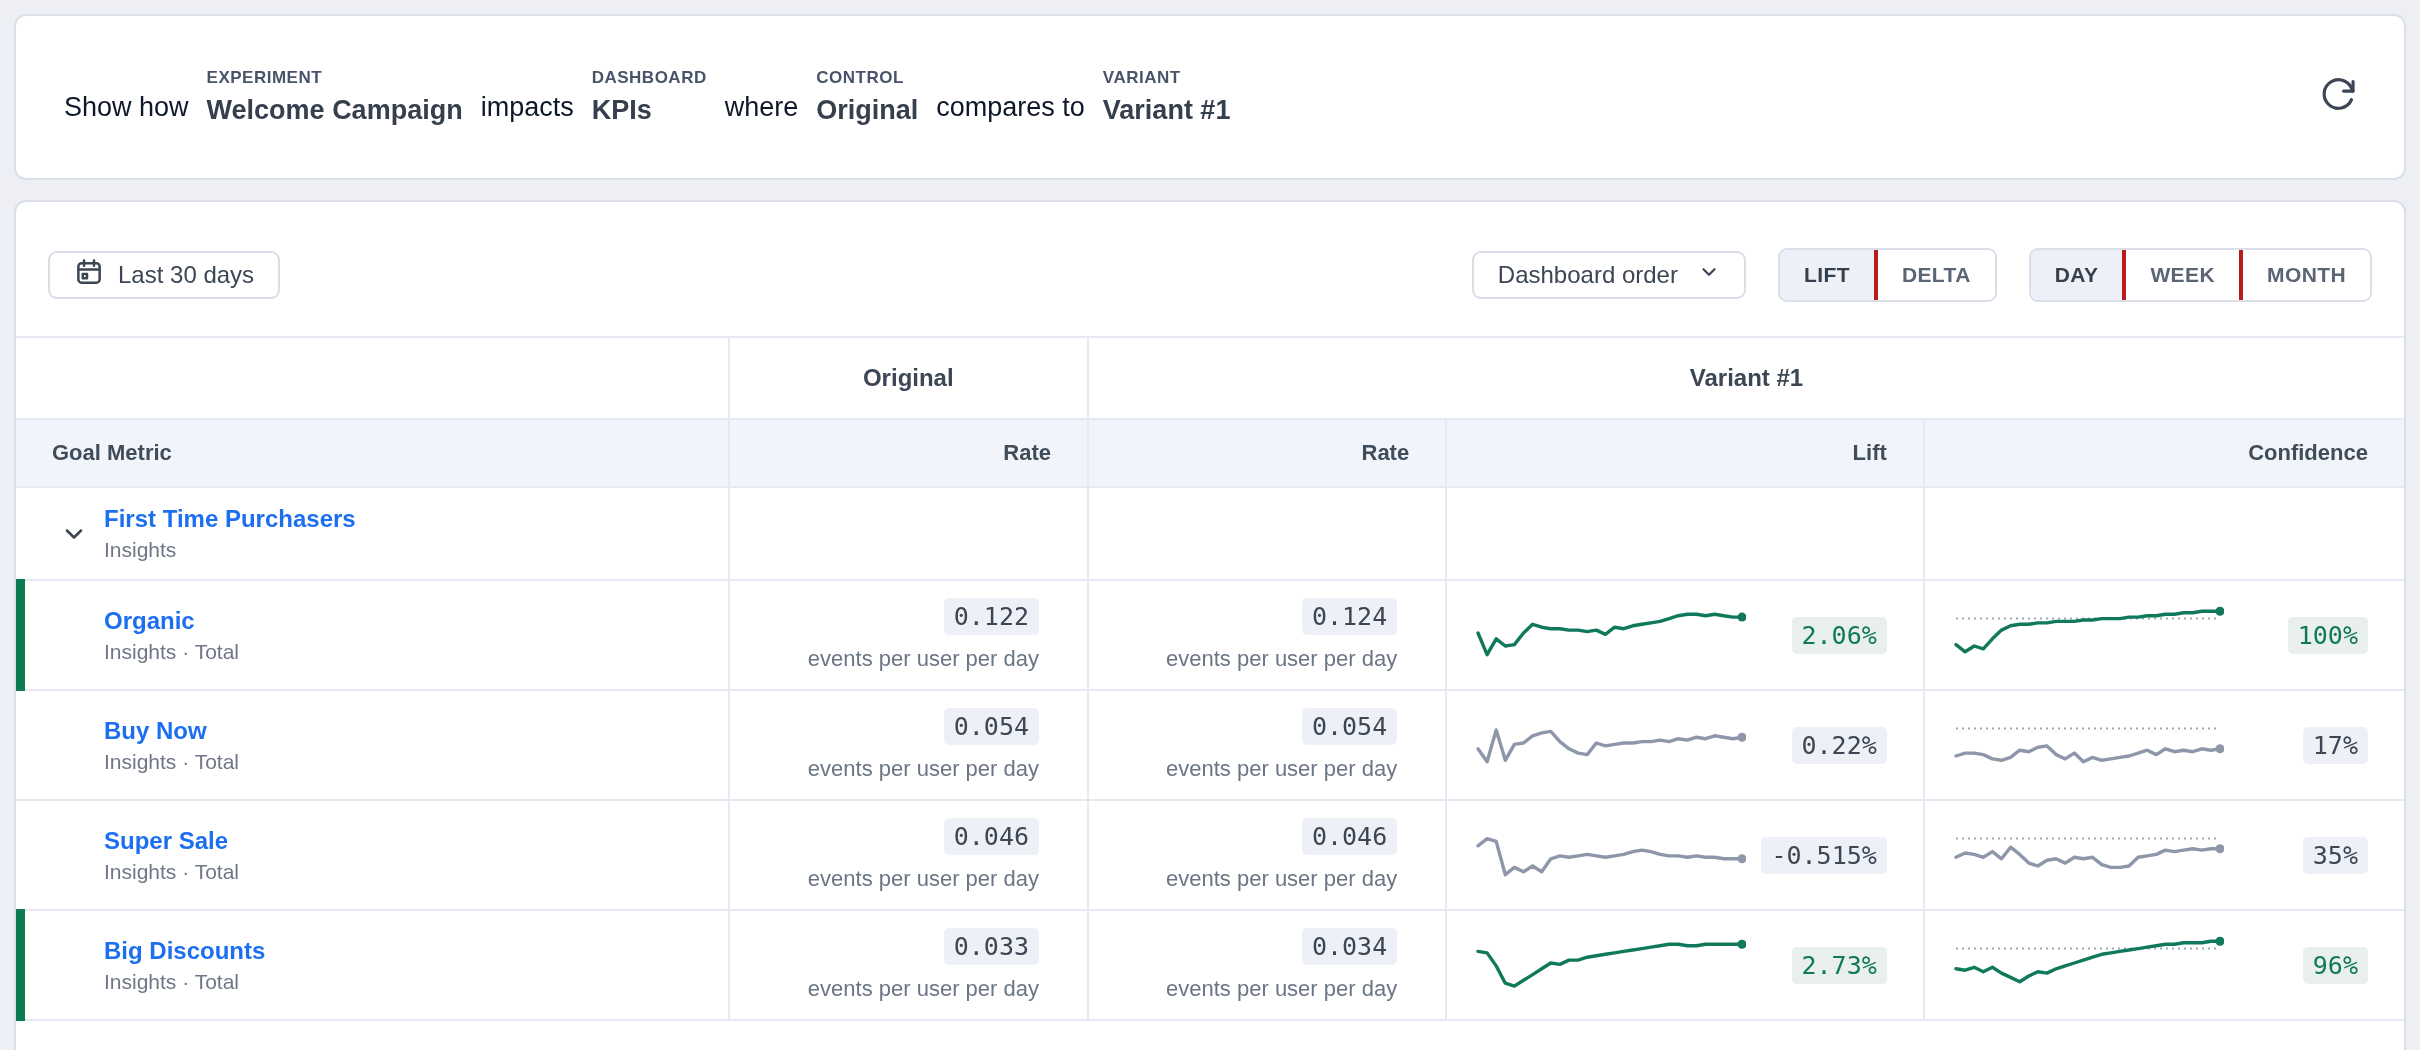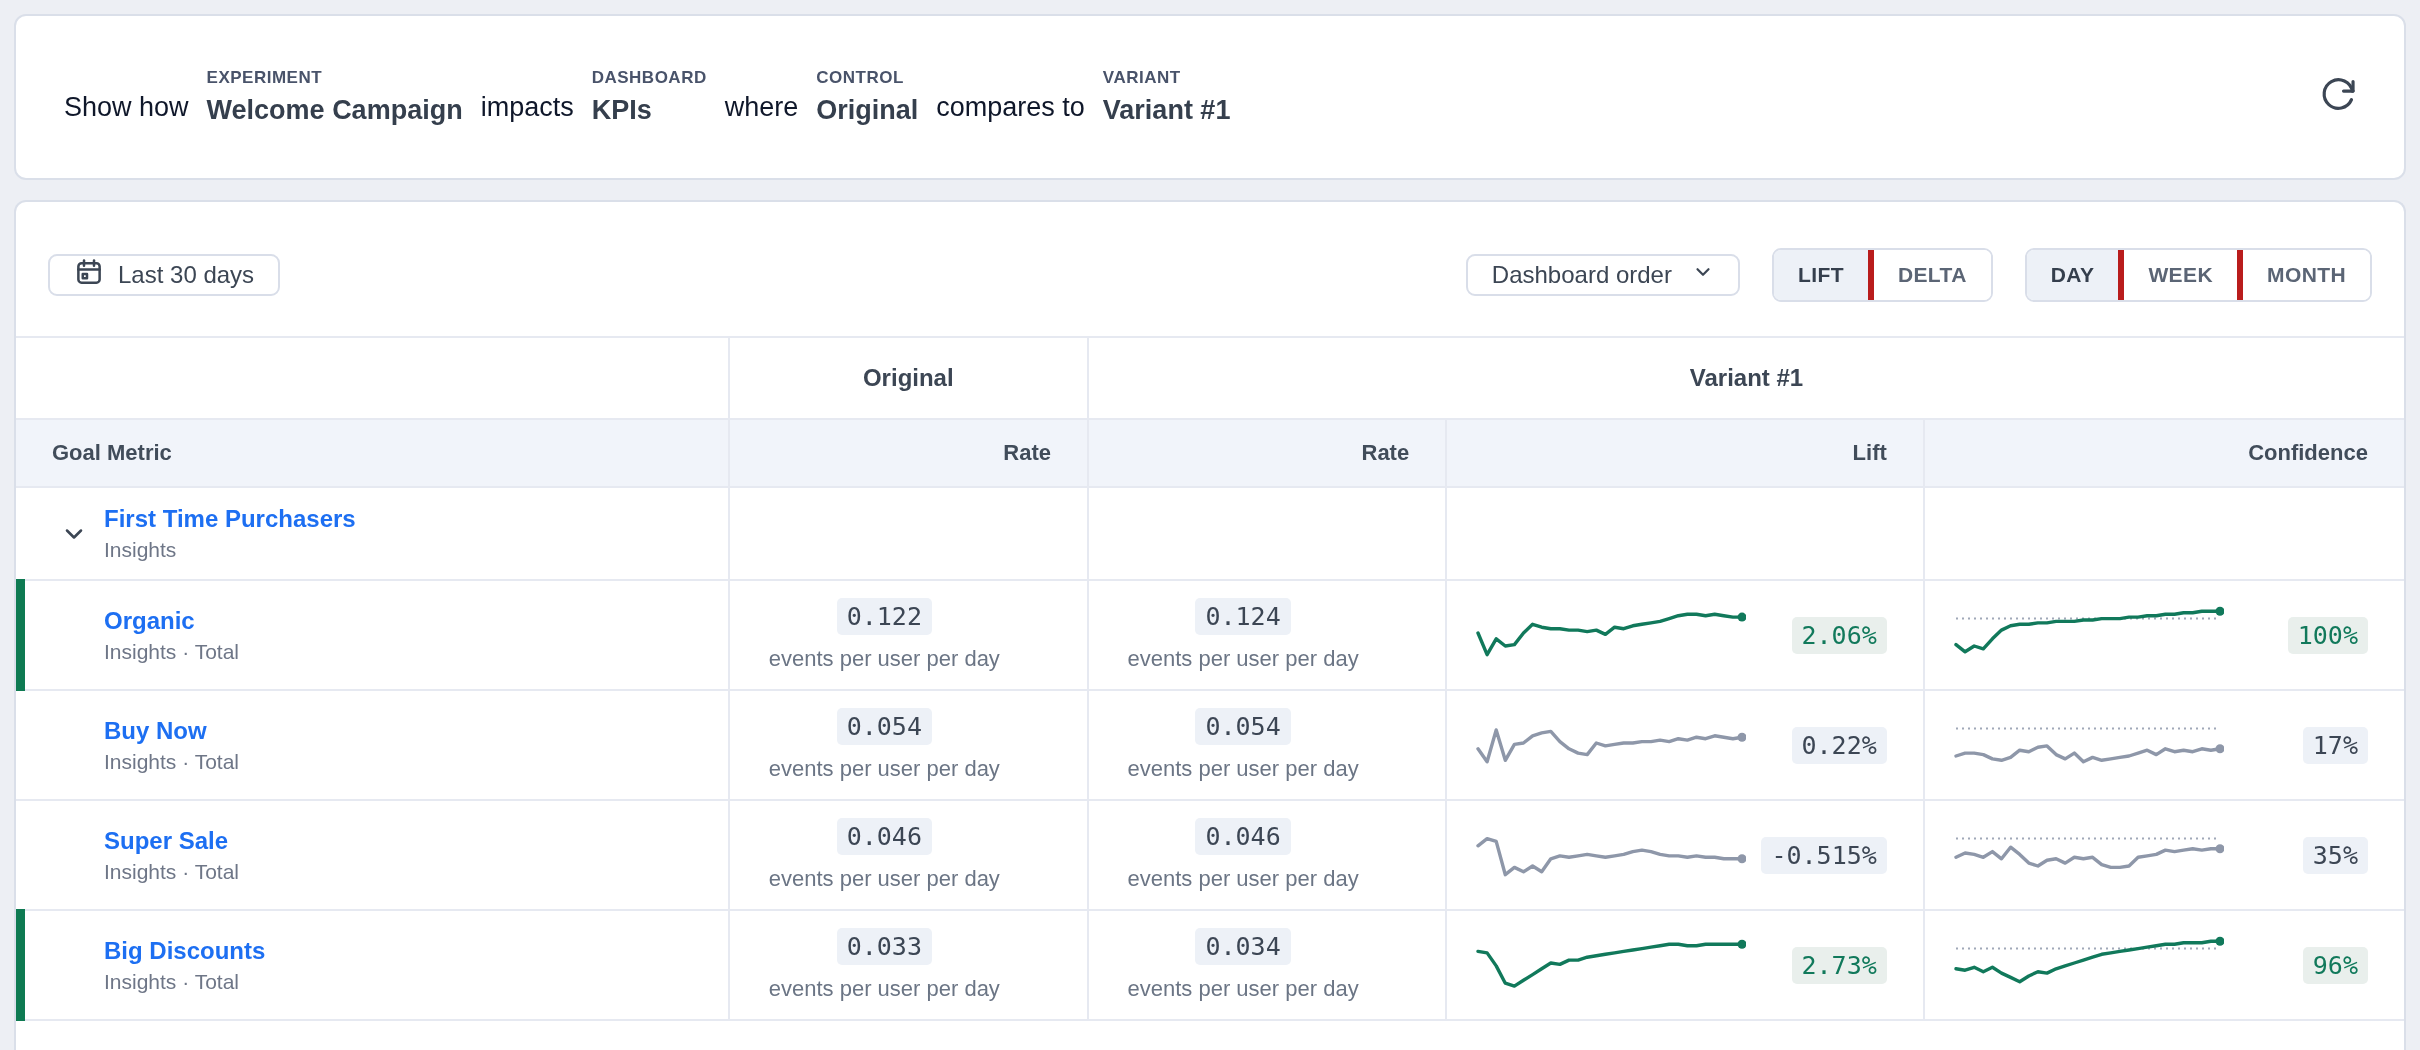--- a/index.html
+++ b/index.html
@@ -16,28 +16,28 @@
   .stack .val { font-size:27px; font-weight:700; color:#353f4d; }
   .refresh-btn { position:absolute; right:44px; top:58px; width:44px; height:44px; border:none;
                  background:transparent; cursor:pointer; }
   .refresh-btn svg { width:38px; height:38px; }
 
   
   .main-card { margin-top:20px; height:880px; border-bottom:none; border-radius:12px 12px 0 0; overflow:hidden; }
 
   .toolbar { display:flex; align-items:center; padding:46px 32px 34px 32px; }
   .btn { display:flex; align-items:center; gap:14px; background:#fff; border:2px solid #d9dee9;
-         border-radius:9px; height:42px; padding:0 24px; font-size:24px; color:#3c4654; cursor:pointer;
+         border-radius:9px; height:48px; padding:0 24px; font-size:24px; color:#3c4654; cursor:pointer;
          font-family:"Liberation Sans", sans-serif; }
   .btn svg { flex:0 0 auto; }
   .toolbar-right { margin-left:auto; display:flex; align-items:center; gap:32px; }
   .seg-group { display:flex; border:2px solid #d9dee9; border-radius:9px; overflow:hidden; height:54px; }
   .seg { display:flex; align-items:center; padding:0 24px; font-size:21px; font-weight:700;
          letter-spacing:.4px; color:#5b6575; background:#fff; cursor:pointer; border:none;
-         border-left:6px solid #b91c1c; font-family:"Liberation Sans", sans-serif; }
+         border-left:4px solid #b91c1c; font-family:"Liberation Sans", sans-serif; }
   .seg:first-child { border-left:none; }
   .seg.active { background:#edf1f7; color:#353f4d; }
 
   
   .table { border-top:2px solid #e6e9f1; }
   .trow { display:grid; grid-template-columns:29.8% 15.05% 15% 20% 20.15%; border-bottom:2px solid #e6e9f1;
           position:relative; background:#fff; }
   .cell { border-left:2px solid #e6e9f1; }
   .cell.first { border-left:none; }
   .hdr-group { height:82px; }
@@ -51,21 +51,21 @@
 
   .data-row { height:110px; }
   .data-row.group { height:93px; }
   .data-row.significant::before { content:''; position:absolute; left:0; top:-2px; bottom:-2px;
                                   width:9px; background:#0e7a52; }
   .metric-cell { display:flex; flex-direction:column; justify-content:center; padding-left:88px; position:relative; }
   .metric-name { font-size:24px; font-weight:600; color:#1d6ff2; cursor:pointer; }
   .metric-sub { font-size:21px; color:#6e7687; margin-top:5px; }
   .expander { position:absolute; left:44px; top:50%; margin-top:-14px; width:28px; height:28px;
               background:transparent; border:none; cursor:pointer; }
-  .rate-cell { display:flex; flex-direction:column; align-items:center; justify-content:center; padding-right:48px; }
+  .rate-cell { display:flex; flex-direction:column; align-items:flex-end; justify-content:center; padding-right:48px; }
   .chip { font-family:"DejaVu Sans Mono", monospace; font-size:25px; color:#3c4654; background:#edf1f7;
           padding:4px 10px; border-radius:5px; }
   .chip.green { color:#11795b; background:#e9efec; }
   .unit { font-size:22px; color:#6b7585; margin-top:11px; }
   .spark-cell { display:flex; align-items:center; justify-content:space-between;
                 padding-left:27px; padding-right:36px; }
   .spark-cell svg { flex:0 0 auto; }
 </style>
 </head>
 <body>

